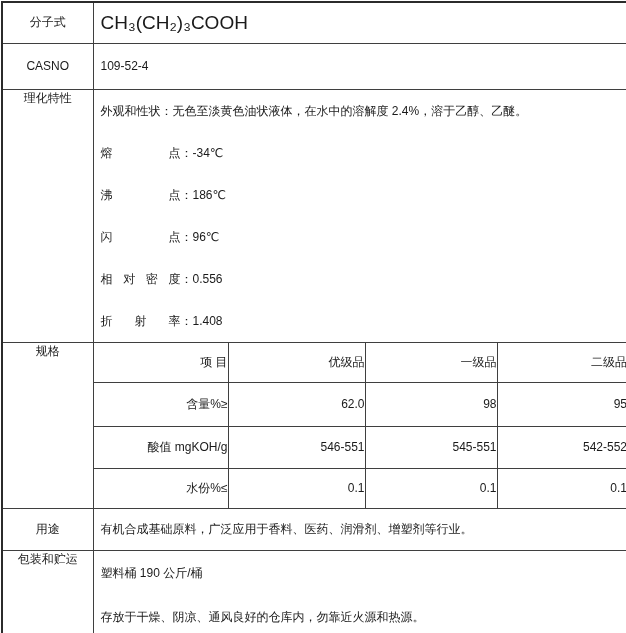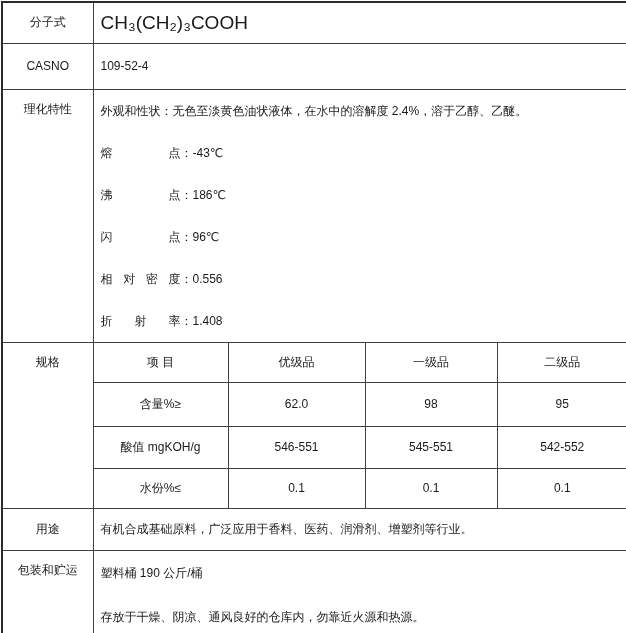--- a/index.html
+++ b/index.html
@@ -24,21 +24,20 @@
     overflow: hidden;
     padding: 0;
   }
   td.label-cell {
     text-align: center;
     vertical-align: middle;
     padding: 0 2px;
   }
   td.label-top {
     vertical-align: top;
-    padding-top: 11px;
   }
   td.content-cell {
     text-align: left;
     vertical-align: middle;
     padding-left: 7px;
     padding-right: 6px;
   }
   td.formula-cell {
     font-size: 19px;
   }
@@ -51,21 +50,21 @@
     white-space: nowrap;
   }
   .prop-name {
     display: inline-block;
     width: 80px;
     text-align: justify;
     text-align-last: justify;
     vertical-align: baseline;
   }
   td.spec-cell {
-    text-align: center;
+    text-align: right;
     vertical-align: middle;
   }
   td.pack-cell {
     vertical-align: top;
     padding-top: 0;
   }
   .pack-line {
     line-height: 44px;
     white-space: nowrap;
   }
@@ -100,21 +99,21 @@
   <tr class="tr-cas">
     <td class="label-cell">CASNO</td>
     <td class="content-cell" colspan="4">109-52-4</td>
   </tr>
 
   <tr class="tr-props">
     <td class="label-cell label-top">理化特性</td>
     <td class="content-cell props-cell" colspan="4">
       <div class="prop-line">外观和性状：无色至淡黄色油状液体，在水中的溶解度 2.4%，溶于乙醇、乙醚。</div>
       <div class="prop-line">
-        <span class="prop-name">熔点</span><span>：</span><span>-43℃</span>
+        <span class="prop-name">熔点</span><span>：</span><span>-34℃</span>
       </div>
       <div class="prop-line">
         <span class="prop-name">沸点</span><span>：</span><span>186℃</span>
       </div>
       <div class="prop-line">
         <span class="prop-name">闪点</span><span>：</span><span>96℃</span>
       </div>
       <div class="prop-line">
         <span class="prop-name">相对密度</span><span>：</span><span>0.556</span>
       </div>

